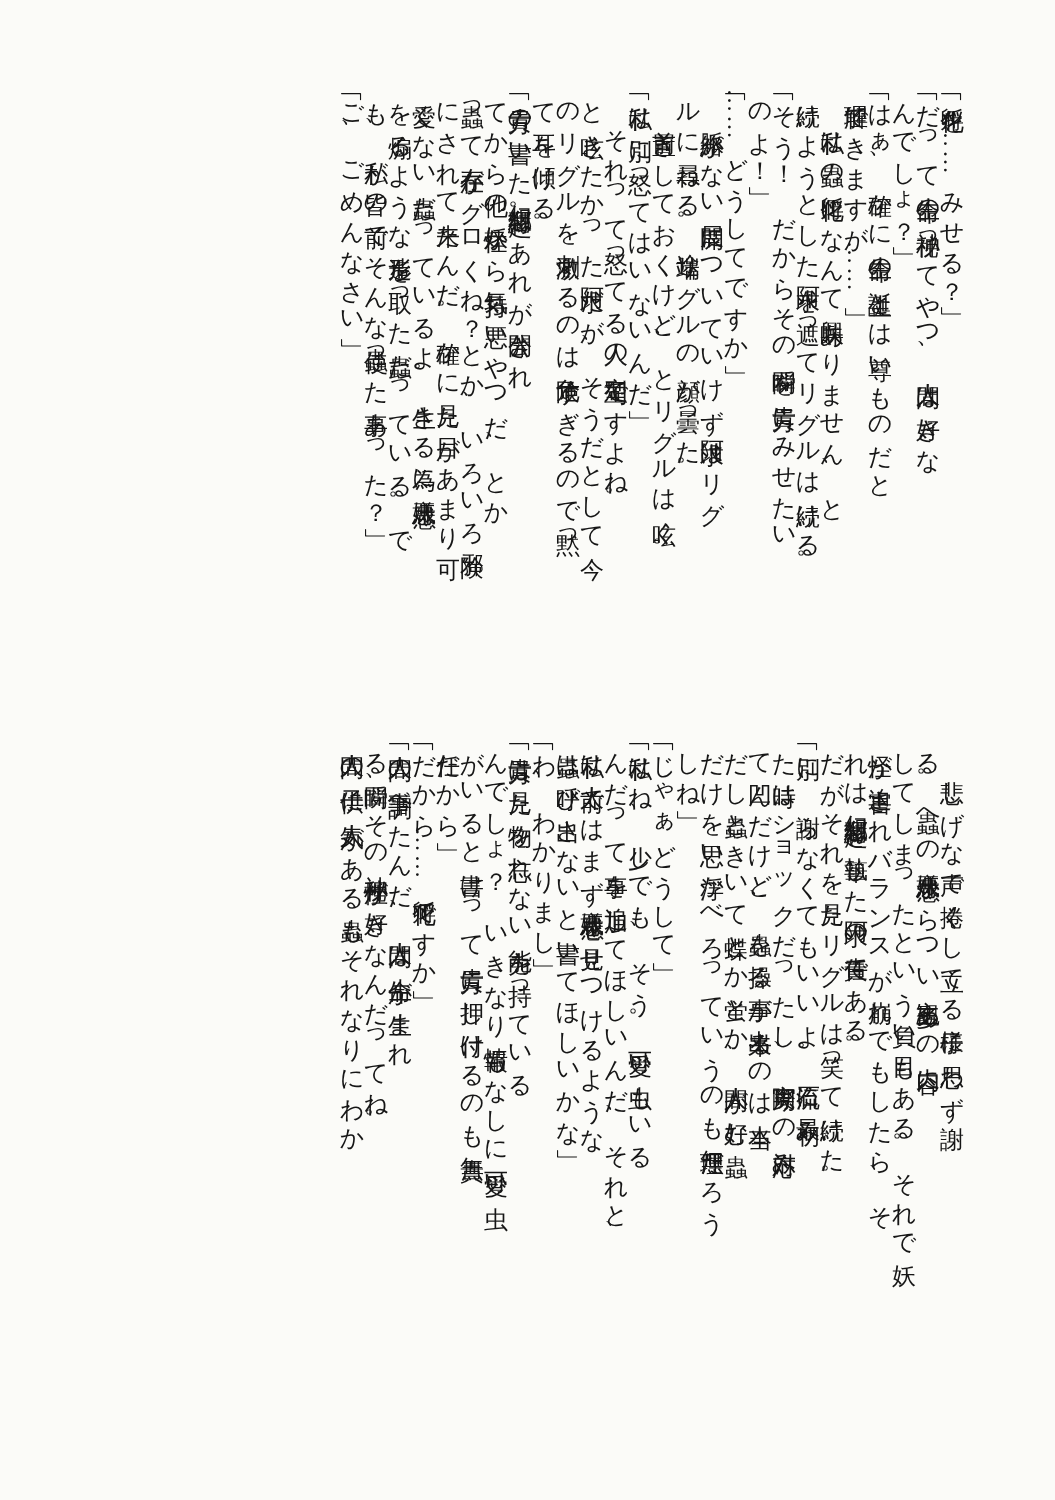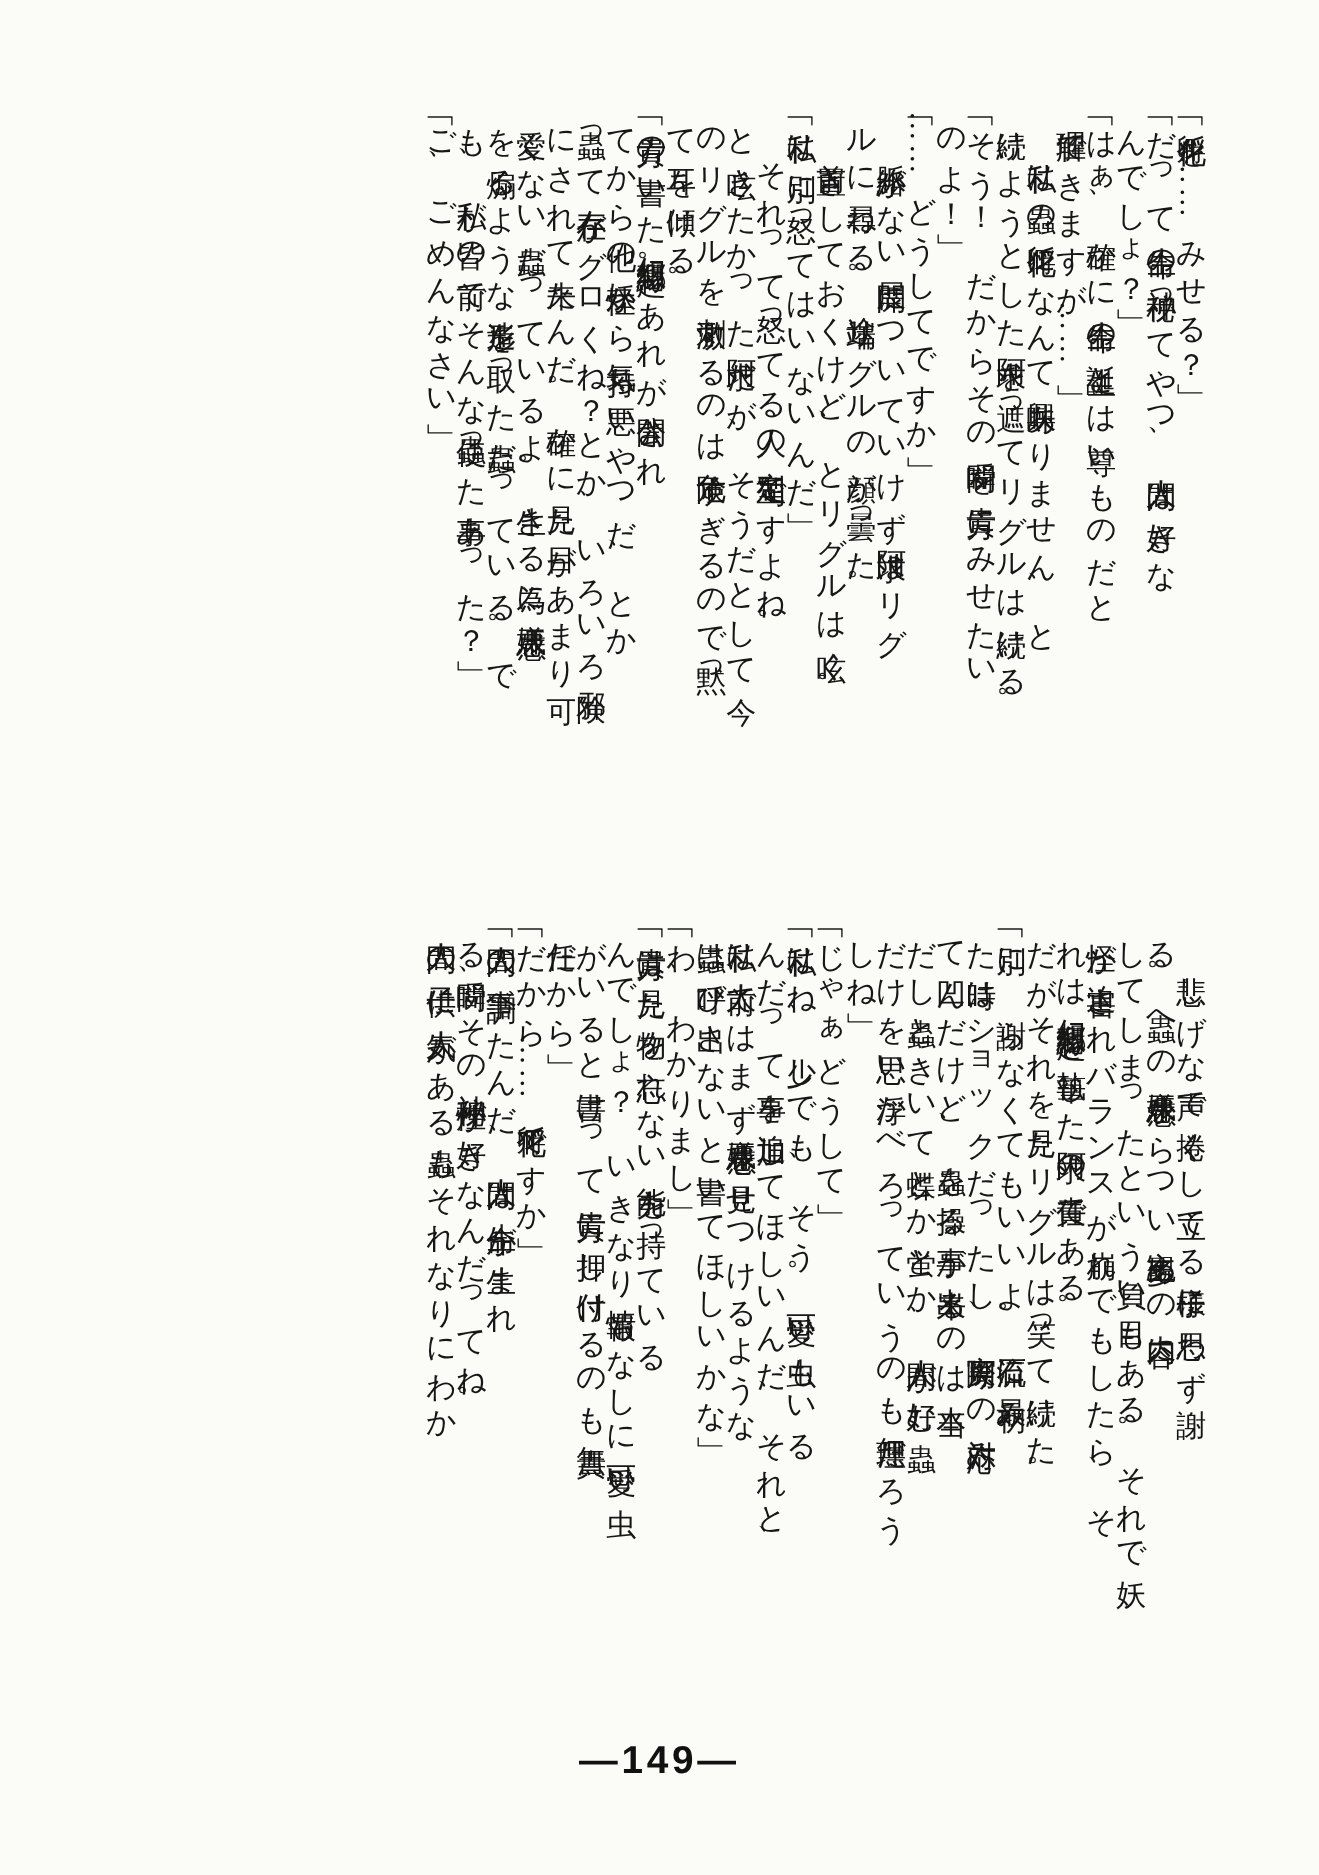--- a/index.html
+++ b/index.html
@@ -100,14 +100,13 @@
       <div class="tline">「貴方は見た物を忘れない能力を持っている</div>
       <div class="tline">んでしょ？　いきなり情報もなしに可愛い虫</div>
       <div class="tline">がいると書けって貴方に押し付けるのも無責</div>
       <div class="tline">任だから」</div>
       <div class="tline">「だから……孵化ですか」</div>
       <div class="tline">「人間の事調べたんだ、人間は生命が生まれ</div>
       <div class="tline">る瞬間、その神秘性が好きなんだってね。</div>
       <div class="tline">人間の子供に人気がある蟲もそれなりにわか</div>
     </section>
 
-  <footer class="page-number">―149―</footer>
 </div>
 
 </body></html>

